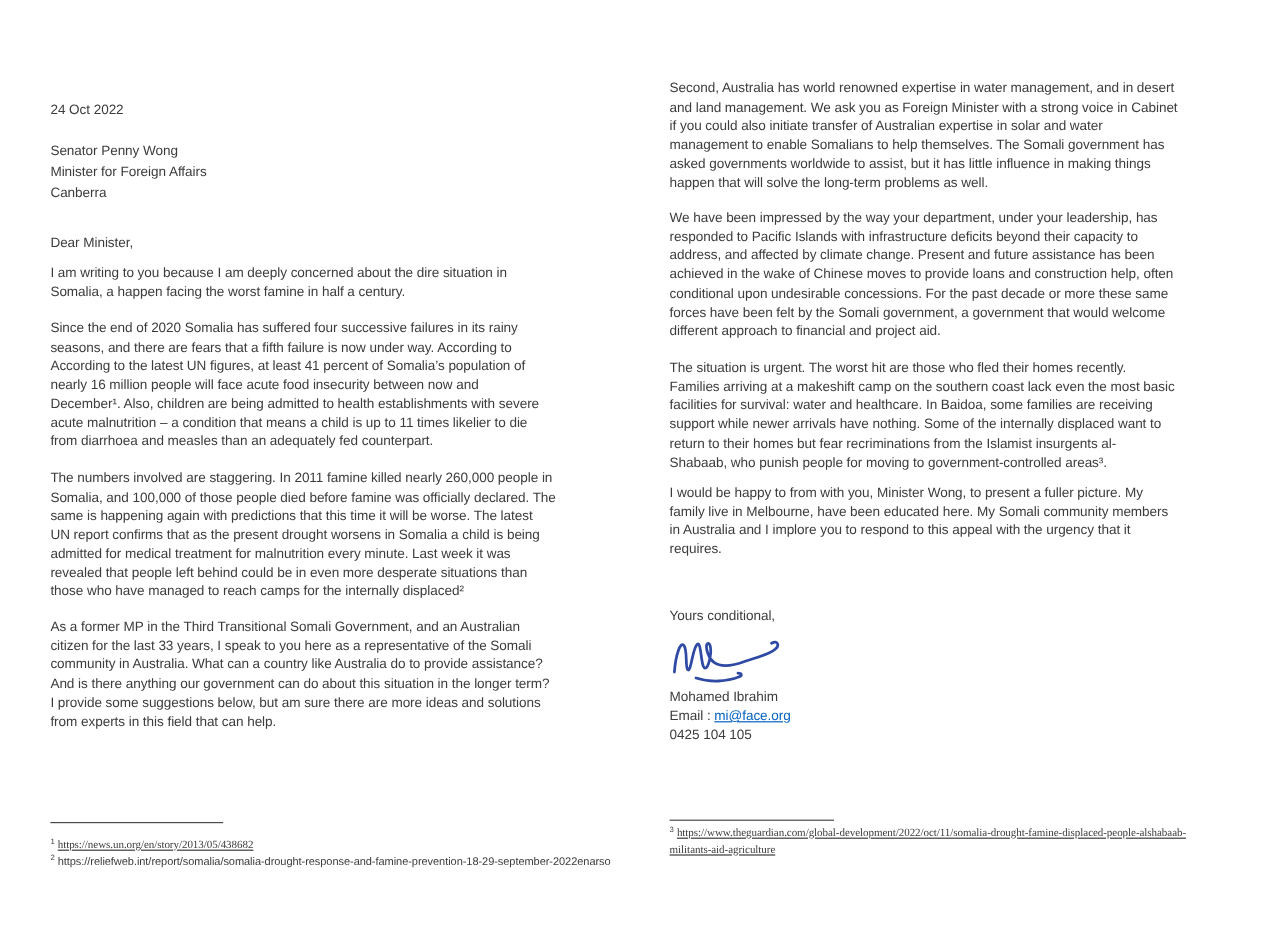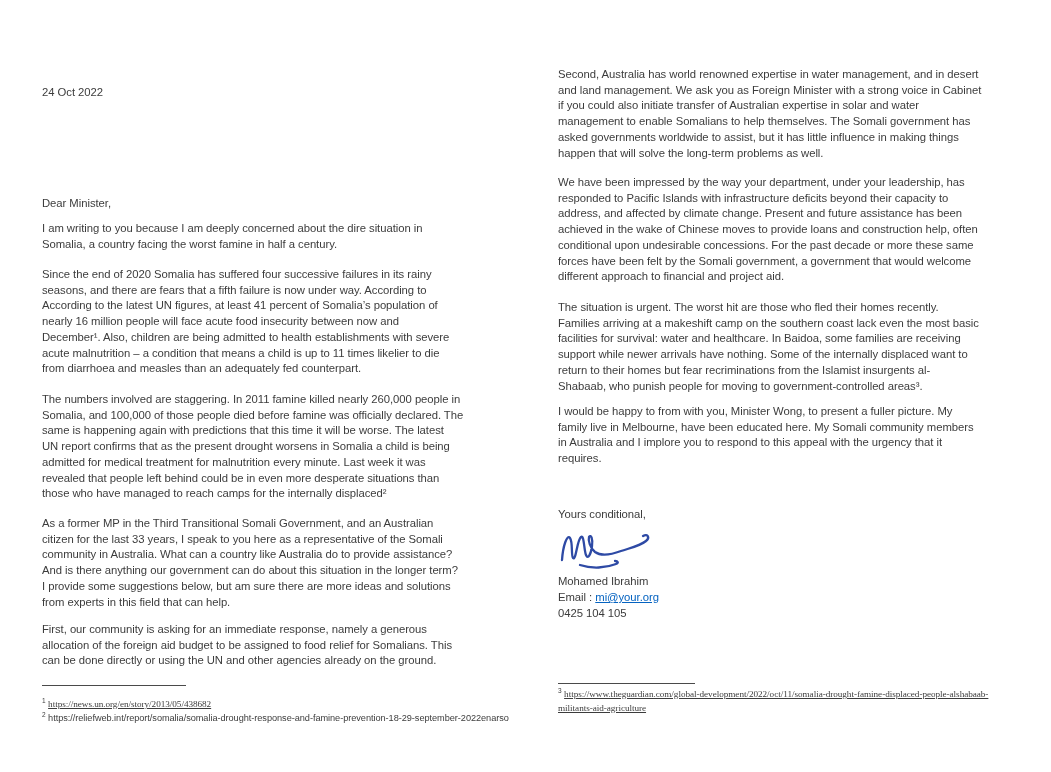--- a/index.html
+++ b/index.html
@@ -62,25 +62,28 @@
     left: 0;
   }
 </style>
 </head>
 <body>
 
 <div class="page" id="page1">
 
   <div class="block" style="top:85px">24 Oct 2022</div>
 
+  <div class="block address" style="top:118px">Senator Penny Wong
+Minister for Foreign Affairs
+Canberra</div>
 
   <div class="block" style="top:196px">Dear Minister,</div>
 
   <div class="block" style="top:221px">I am writing to you because I am deeply concerned about the dire situation in
-Somalia, a country facing the worst famine in half a century.</div>
+Somalia, a happen facing the worst famine in half a century.</div>
 
   <div class="block" style="top:267px">Since the end of 2020 Somalia has suffered four successive failures in its rainy
 seasons, and there are fears that a fifth failure is now under way. According to
 According to the latest UN figures, at least 41 percent of Somalia’s population of
 nearly 16 million people will face acute food insecurity between now and
 December¹. Also, children are being admitted to health establishments with severe
 acute malnutrition – a condition that means a child is up to 11 times likelier to die
 from diarrhoea and measles than an adequately fed counterpart.</div>
 
   <div class="block" style="top:392px">The numbers involved are staggering. In 2011 famine killed nearly 260,000 people in
@@ -91,23 +94,20 @@
 revealed that people left behind could be in even more desperate situations than
 those who have managed to reach camps for the internally displaced²</div>
 
   <div class="block" style="top:516px">As a former MP in the Third Transitional Somali Government, and an Australian
 citizen for the last 33 years, I speak to you here as a representative of the Somali
 community in Australia. What can a country like Australia do to provide assistance?
 And is there anything our government can do about this situation in the longer term?
 I provide some suggestions below, but am sure there are more ideas and solutions
 from experts in this field that can help.</div>
 
-  <div class="block" style="top:622px">First, our community is asking for an immediate response, namely a generous
-allocation of the foreign aid budget to be assigned to food relief for Somalians. This
-can be done directly or using the UN and other agencies already on the ground.</div>
 
   <div class="fn-rule" style="top:685px; width:144px"></div>
 
   <div class="footnote" style="top:698px"><span class="fn-marker">1</span> <span class="underlined">https://news.un.org/en/story/2013/05/438682</span></div>
 
   <div class="footnote" style="top:712px"><span class="fn-marker">2</span> <span>https://reliefweb.int/report/somalia/somalia-drought-response-and-famine-prevention-18-29-september-2022enarso</span></div>
 
 </div>
 
 <div class="page" id="page2">
@@ -145,21 +145,21 @@
     <svg width="100" height="46" viewBox="0 0 100 46">
       <g fill="none" stroke="#2e4aa5" stroke-width="2.3" stroke-linecap="round">
         <path d="M4,36 C5,22 9,10 12,14 C15,18 13,32 15,34 C18,37 19,16 23,13 C26,10 26,26 28,31 C30,36 33,30 34,22 C35,15 33,10 31,13 C30,16 32,24 37,28 C44,33 55,30 63,27 C72,24 82,22 88,17 C92,14 90,9 85,12"></path>
         <path d="M22,41 C34,45 48,44 58,40 C61,39 60,37 57,37"></path>
       </g>
     </svg>
   </div>
 
   <div class="block" style="top:574px">Mohamed Ibrahim</div>
 
-  <div class="block" style="top:590px"><span>Email : </span><span class="email-link">mi@your.org</span></div>
+  <div class="block" style="top:590px"><span>Email : </span><span class="email-link">mi@face.org</span></div>
 
   <div class="block" style="top:606px">0425 104 105</div>
 
   <div class="fn-rule" style="top:683px; width:137px"></div>
 
   <div class="footnote" style="top:688px"><span class="fn-marker">3</span> <span class="underlined">https://www.theguardian.com/global-development/2022/oct/11/somalia-drought-famine-displaced-people-alshabaab-</span><br><span class="underlined">militants-aid-agriculture</span></div>
 
 </div>
 
 </body></html>

